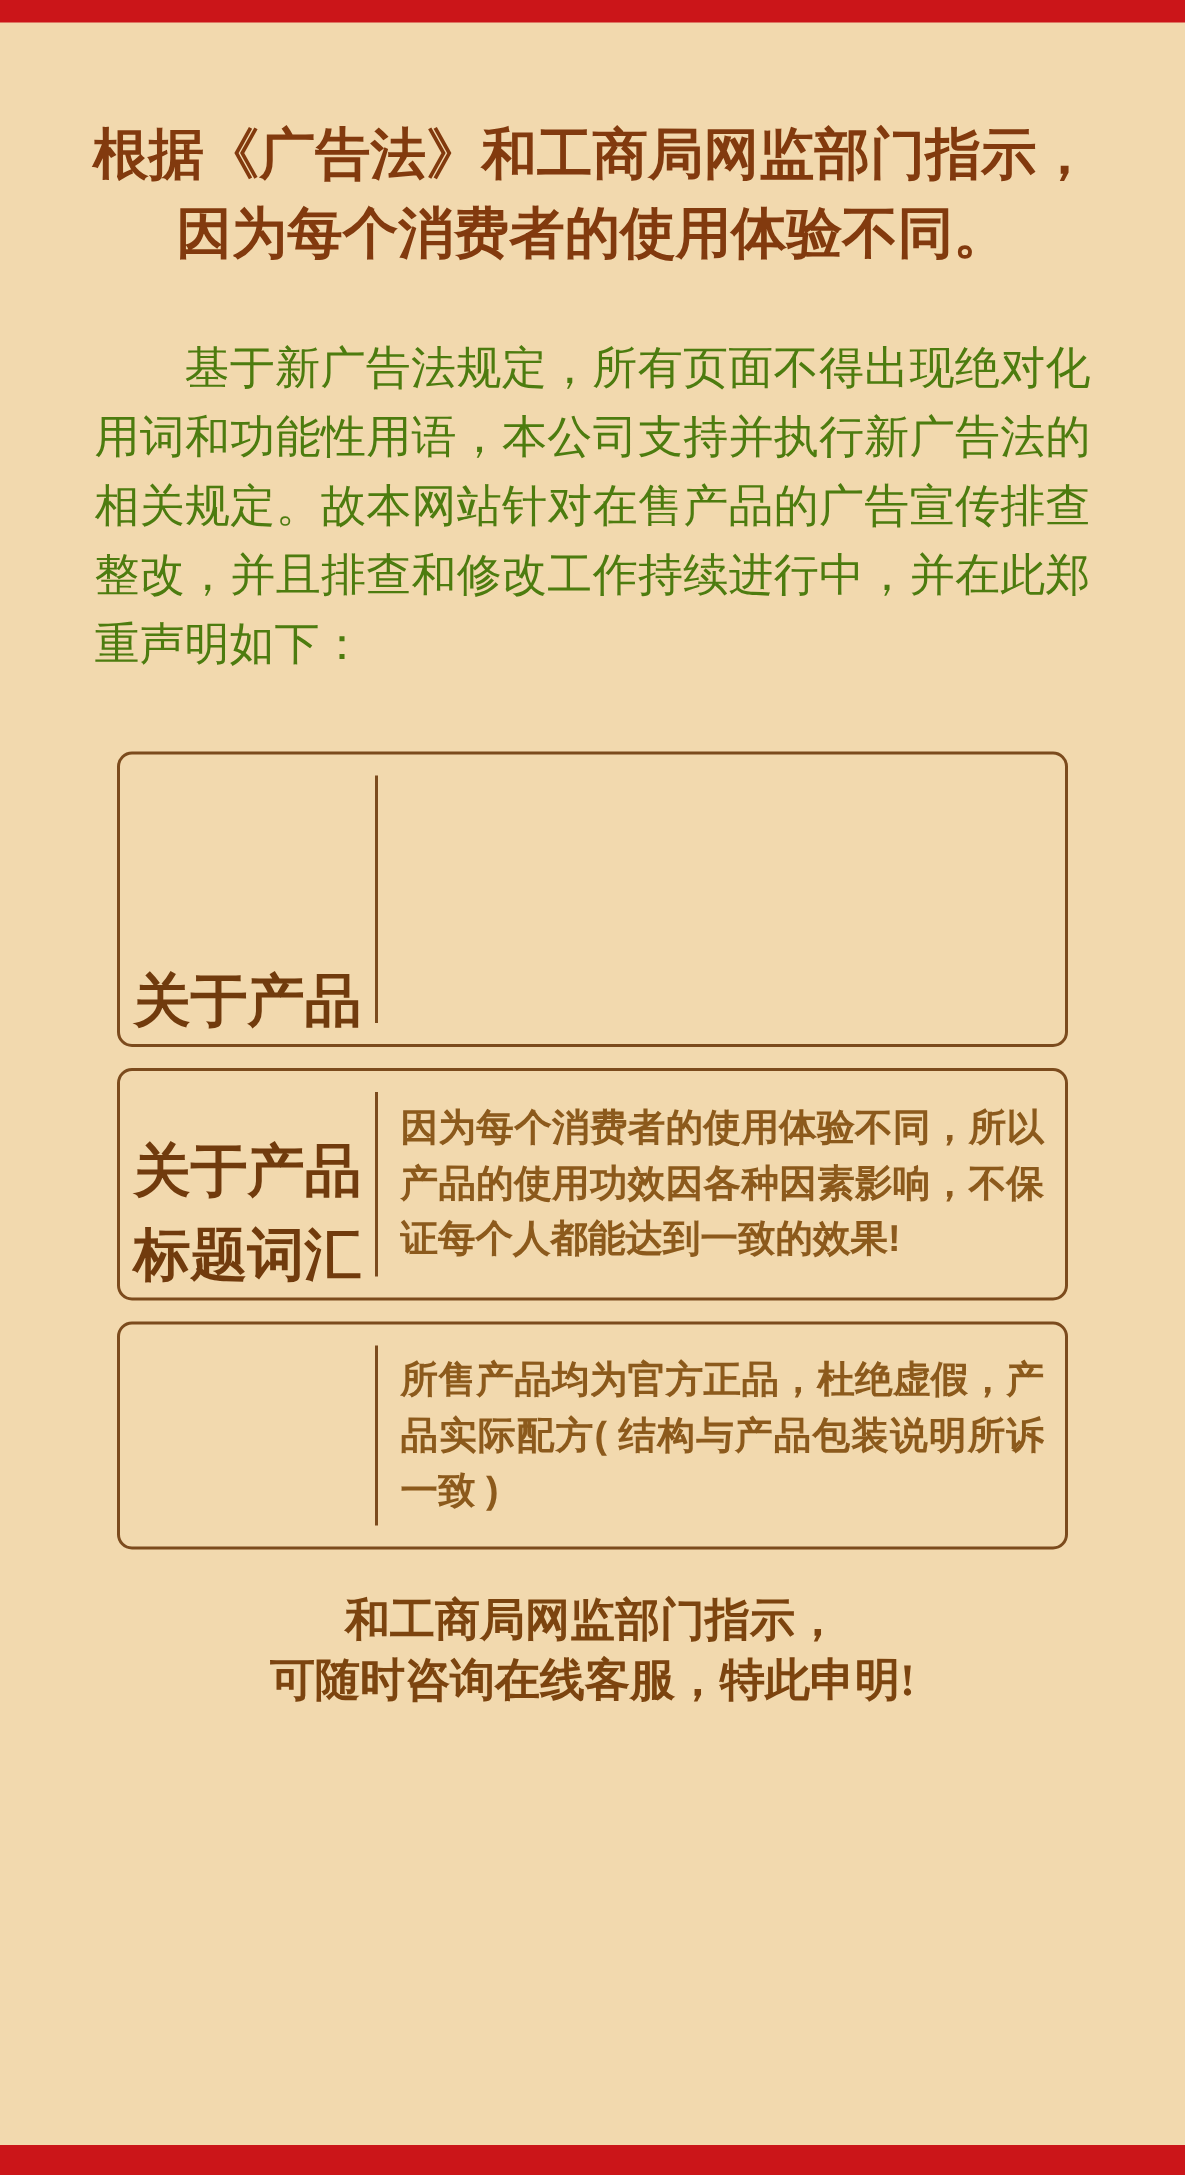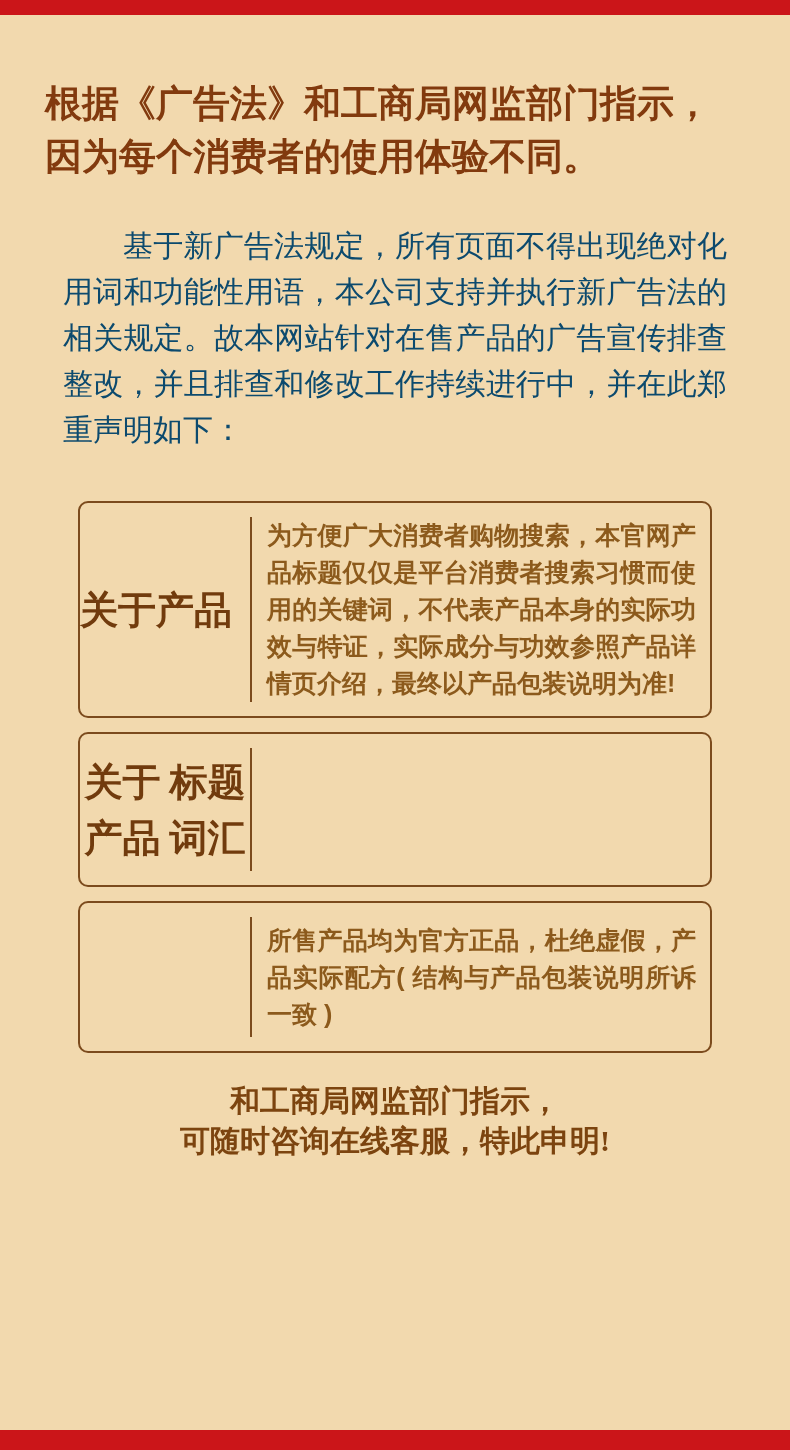--- a/index.html
+++ b/index.html
@@ -26,32 +26,33 @@
   .content {
     position: absolute;
     top: 15px;
     left: 0;
     width: 790px;
   }
 
   .heading {
     margin: 62px auto 0 auto;
     width: 700px;
+    text-align: center;
     color: #823a0e;
     font-weight: bold;
     font-size: 37px;
     line-height: 53px;
     font-family: "Liberation Serif", serif;
   }
   .heading .line { display: block; }
 
   .para {
     width: 664px;
     margin: 0 auto;
-    color: #0c4a6e;
+    color: #4d7c0f;
     font-size: 30px;
     line-height: 46px;
     text-align: justify;
     text-indent: 2em;
     font-family: "Liberation Serif", serif;
   }
   .para.first { margin-top: 40px; }
   .para.second { margin-top: 36px; }
 
   .boxes {
@@ -68,22 +69,22 @@
     background: transparent;
   }
   .box + .box { margin-top: 14px; }
   .box.b1 { min-height: 197px; }
   .box.b2 { min-height: 155px; }
   .box.b3 { min-height: 152px; }
 
   .box-label {
     flex: 0 0 170px;
     display: flex;
-    flex-direction: row;
-    justify-content: flex-start;
+    flex-direction: column;
+    justify-content: flex-end;
     align-items: center;
     color: #713b0d;
     font-weight: bold;
     font-size: 38px;
     line-height: 56px;
     font-family: "Liberation Serif", serif;
     text-align: center;
   }
   .box-divider {
     flex: 0 0 2px;
@@ -130,31 +131,31 @@
   <p class="para first">基于新广告法规定，所有页面不得出现绝对化用词和功能性用语，本公司支持并执行新广告法的相关规定。故本网站针对在售产品的广告宣传排查整改，并且排查和修改工作持续进行中，并在此郑重声明如下：</p>
 
 
   <div class="boxes">
 
     <div class="box b1">
       <div class="box-label">
         <span>关于产品</span>
       </div>
       <div class="box-divider"></div>
-      <div class="box-text">
-        <span>为方便广大消费者购物搜索，本官网产品标题仅仅是平台消费者搜索习惯而使用的关键词，不代表产品本身的实际功效与特证，实际成分与功效参照产品详情页介绍，最终以产品包装说明为准!</span>
-      </div>
     </div>
 
     <div class="box b2">
       <div class="box-label">
         <span>关于产品</span>
         <span>标题词汇</span>
       </div>
       <div class="box-divider"></div>
+      <div class="box-text">
+        <span>因为每个消费者的使用体验不同，所以产品的使用功效因各种因素影响，不保证每个人都能达到一致的效果!</span>
+      </div>
     </div>
 
     <div class="box b3">
       <div class="box-label">
       </div>
       <div class="box-divider"></div>
       <div class="box-text">
         <span>所售产品均为官方正品，杜绝虚假，产品实际配方( 结构与产品包装说明所诉一致 )</span>
       </div>
     </div>

